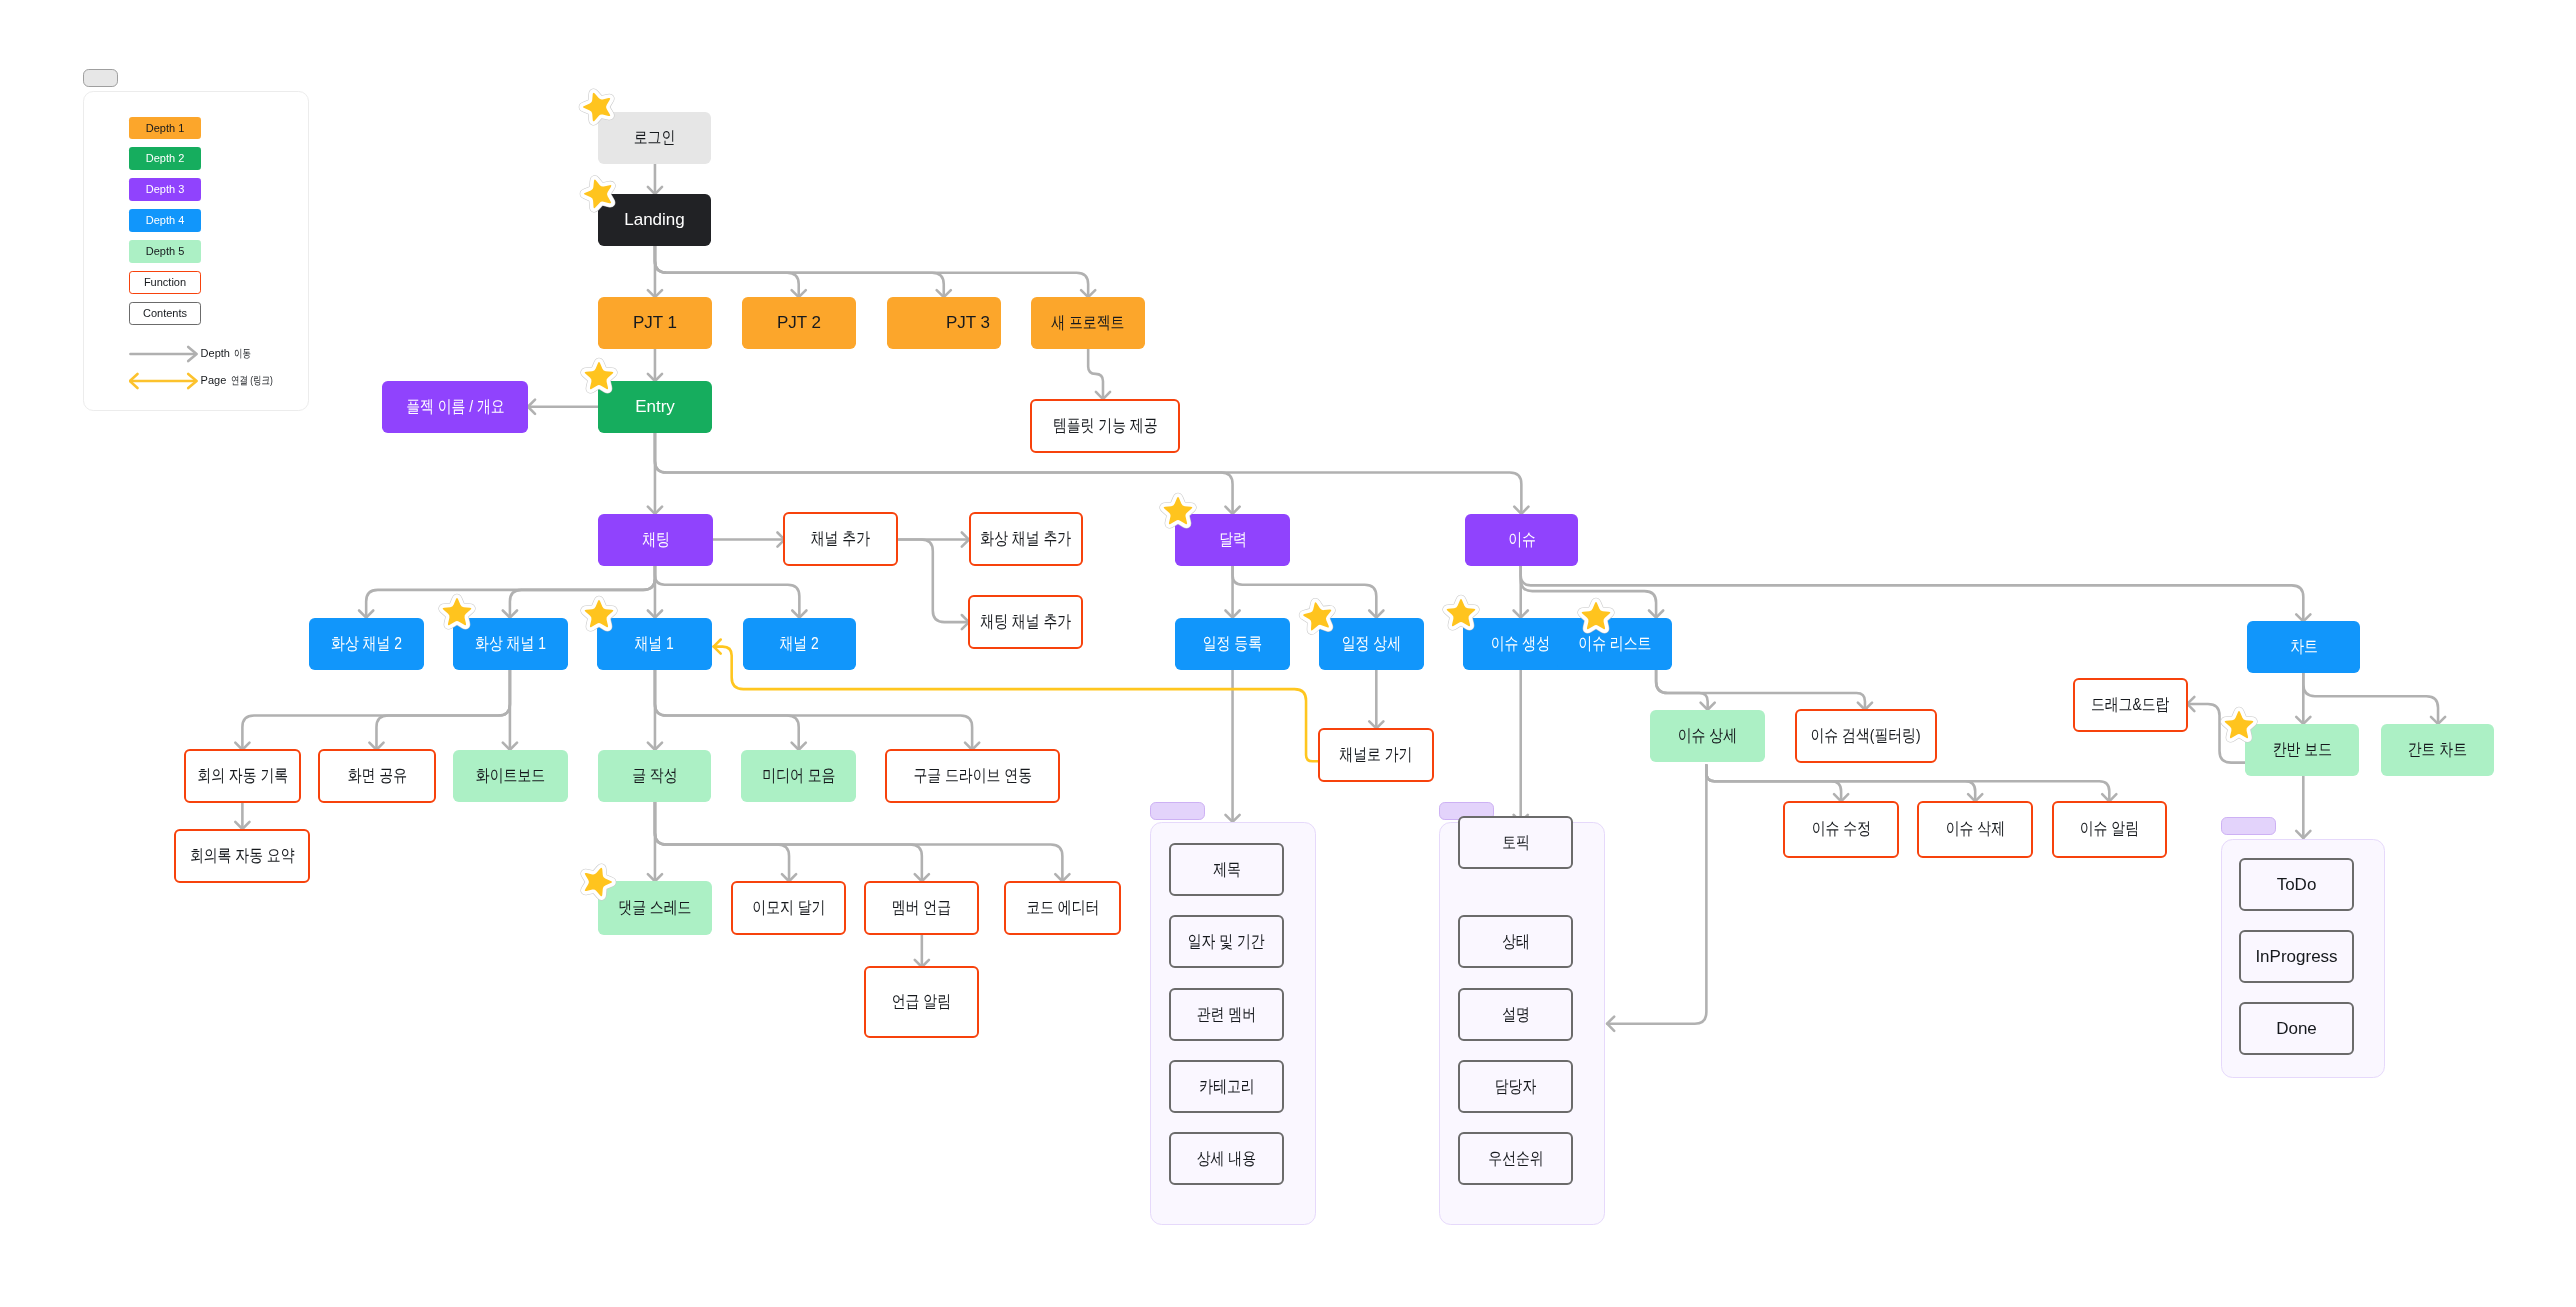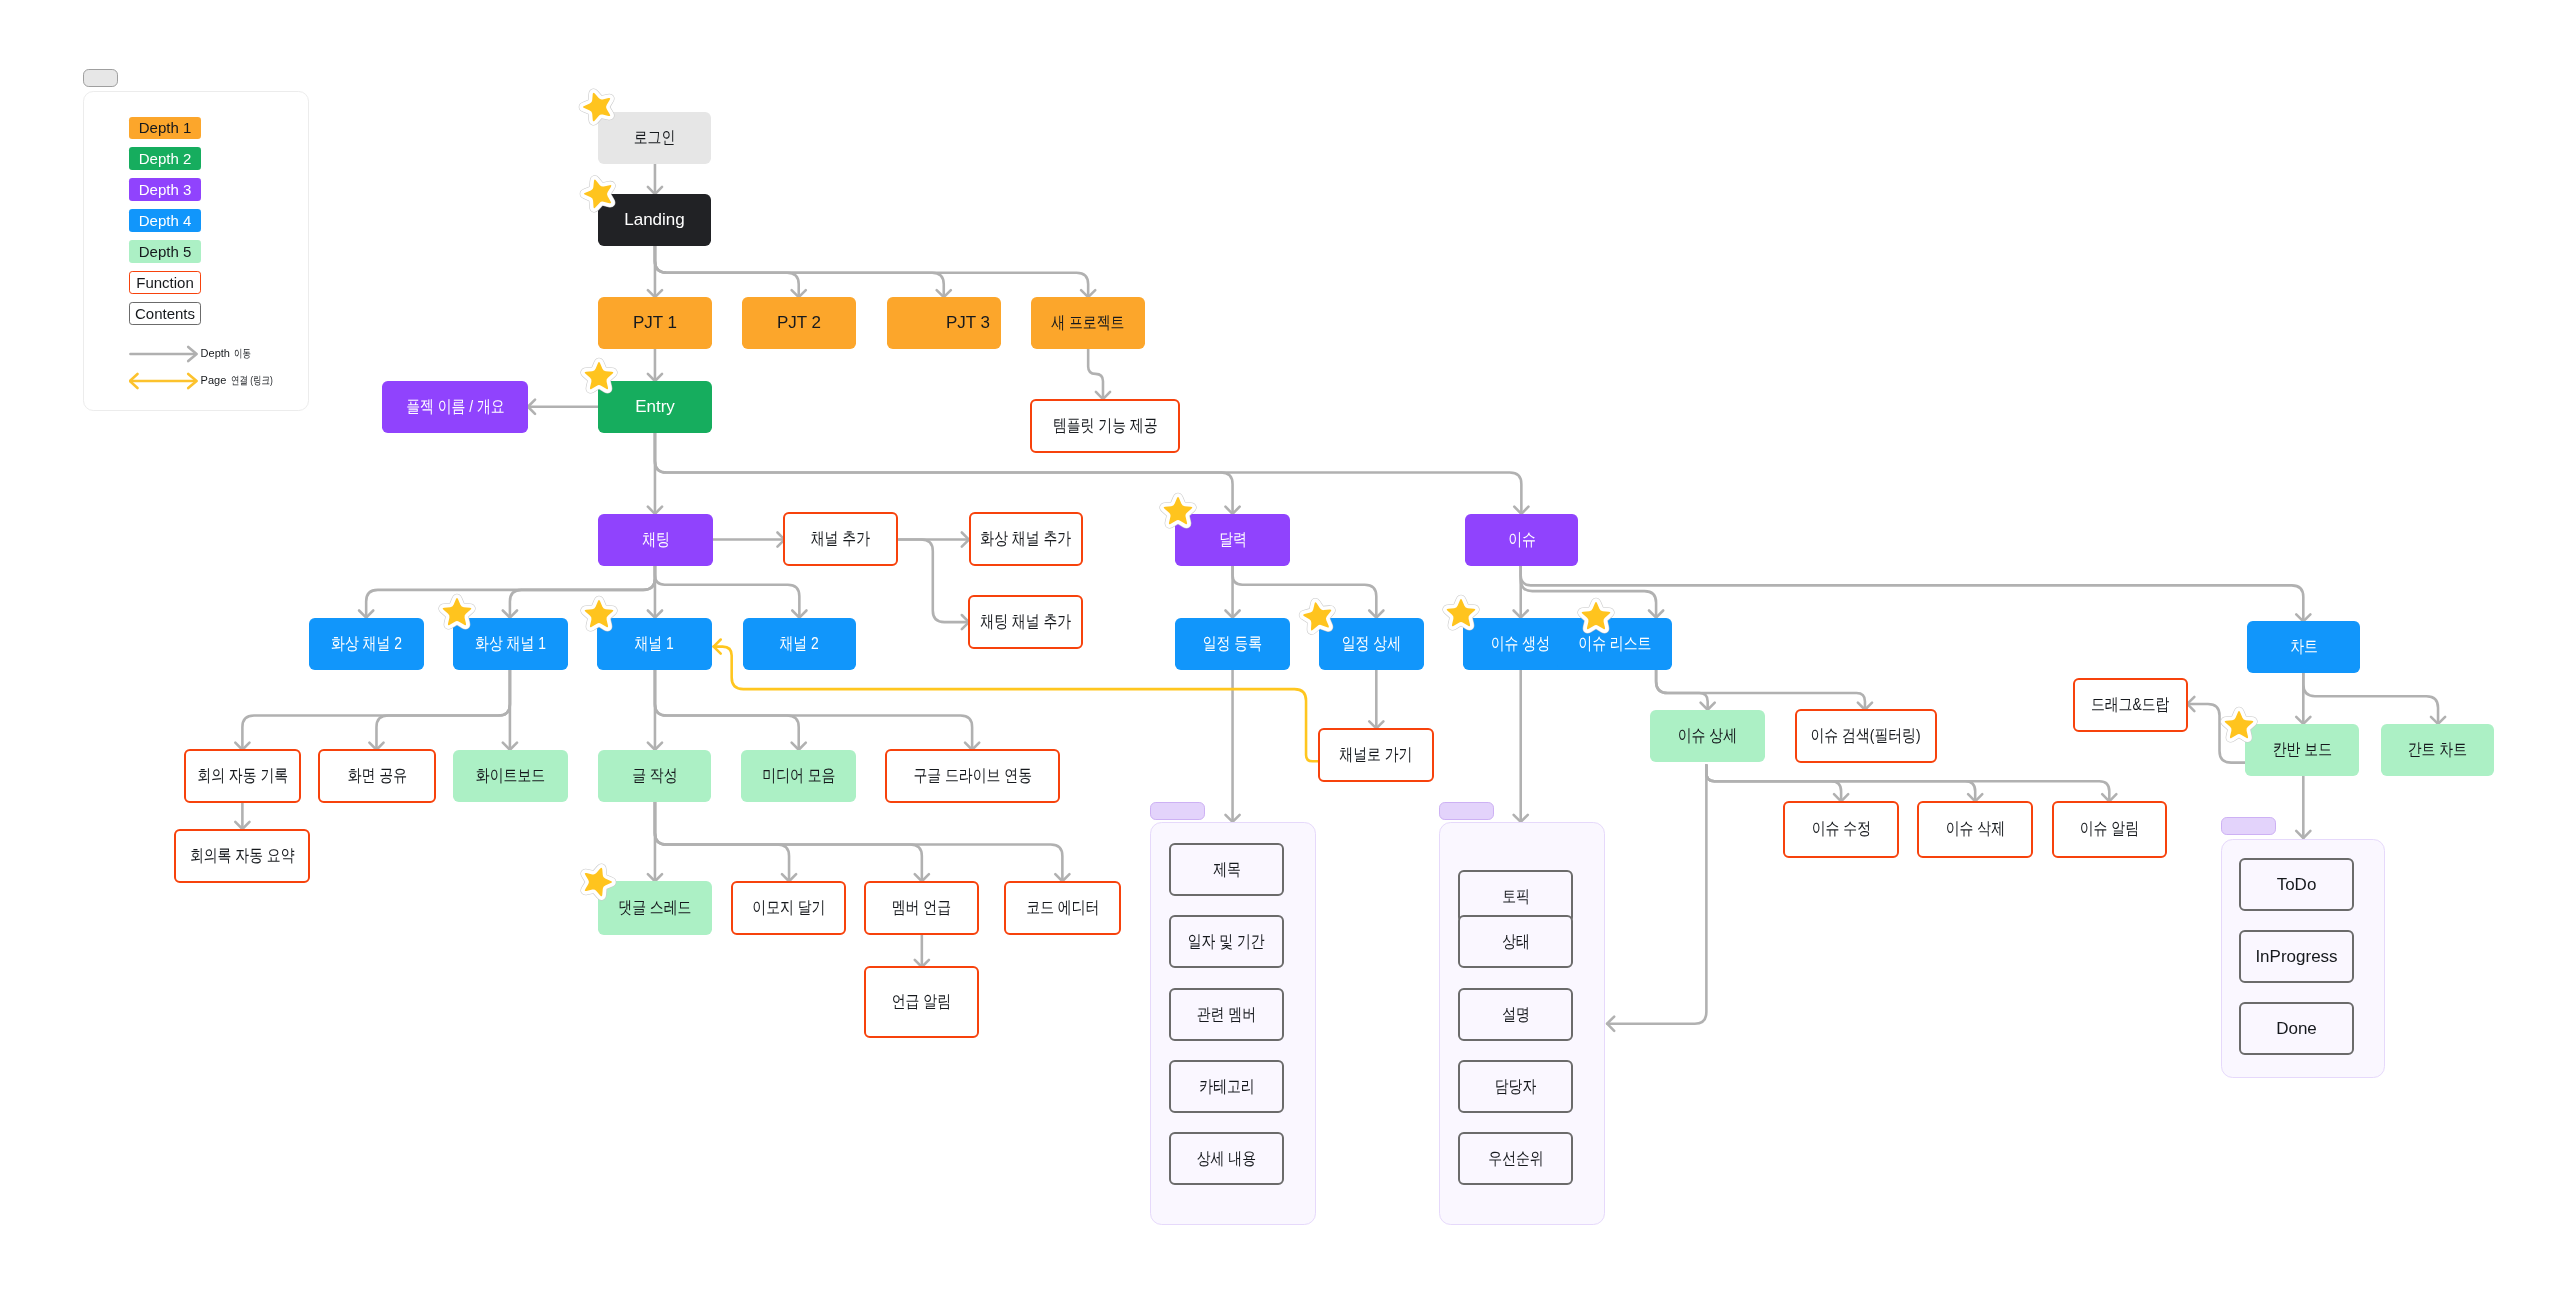--- a/index.html
+++ b/index.html
@@ -24,21 +24,21 @@
   .star{position:absolute;width:46px;height:46px;z-index:5;pointer-events:none;overflow:visible;}
   .grp-tab{position:absolute;background:#e3d3fb;border:0.6px solid #cdb1f4;border-radius:5.8px;box-sizing:border-box;}
   .grp-box{position:absolute;box-sizing:border-box;background:#faf7ff;border:1px solid #e6d9fb;border-radius:11.6px;}
   .grp-item{position:absolute;box-sizing:border-box;background:#faf7ff;border:2.6px solid #6B6B6B;border-radius:5.8px;
             display:flex;align-items:center;justify-content:center;font-size:17px;color:#16191d;white-space:nowrap;}
   #legend-tab{position:absolute;left:83px;top:69px;width:35px;height:18px;background:#e7e7e7;
               border:1px solid #9f9f9f;border-radius:5.8px;box-sizing:border-box;}
   #legend{position:absolute;left:83px;top:91px;width:226px;height:320px;background:#ffffff;
           border:1px solid #ececec;border-radius:10.3px;box-sizing:border-box;}
   .lg-chip{position:absolute;left:45px;width:72px;height:22.6px;border-radius:3.2px;box-sizing:border-box;
-           display:flex;align-items:center;justify-content:center;font-size:15px;letter-spacing:0px;}
+           display:flex;align-items:center;justify-content:center;font-size:11px;letter-spacing:0px;}
   .lg-chip.n-fn,.lg-chip.n-ct{border-width:1.9px;}
   .lg-key{position:absolute;left:45px;height:17px;display:flex;align-items:center;}
   .lg-key span{font-size:11px;color:#16191d;margin-left:1.3px;white-space:pre;}
   .cjkrun{display:inline-block;transform:scaleX(0.77);transform-origin:left center;}
 </style>
 </head>
 <body>
 
 <div id="canvas">
   <svg id="edges" viewBox="0 0 3996 2029">
@@ -382,21 +382,21 @@
       <span class="cjk">관련 멤버</span>
     </div>
     <div class="grp-item" style="left: 1169px; top: 1060px; width: 115px; height: 53px;">
       <span class="cjk">카테고리</span>
     </div>
     <div class="grp-item" style="left: 1169px; top: 1132px; width: 115px; height: 53px;">
       <span class="cjk">상세 내용</span>
     </div>
     <div class="grp-tab" style="left: 1439px; top: 802px; width: 55px; height: 18px;"></div>
     <div class="grp-box" style="left: 1439px; top: 822px; width: 166px; height: 403px;"></div>
-    <div class="grp-item" style="left: 1458px; top: 870px; width: 115px; height: 53px;">
+    <div class="grp-item" style="left: 1458px; top: 816px; width: 115px; height: 53px;">
       <span class="cjk">토픽</span>
     </div>
     <div class="grp-item" style="left: 1458px; top: 915px; width: 115px; height: 53px;">
       <span class="cjk">상태</span>
     </div>
     <div class="grp-item" style="left: 1458px; top: 988px; width: 115px; height: 53px;">
       <span class="cjk">설명</span>
     </div>
     <div class="grp-item" style="left: 1458px; top: 1060px; width: 115px; height: 53px;">
       <span class="cjk">담당자</span>

